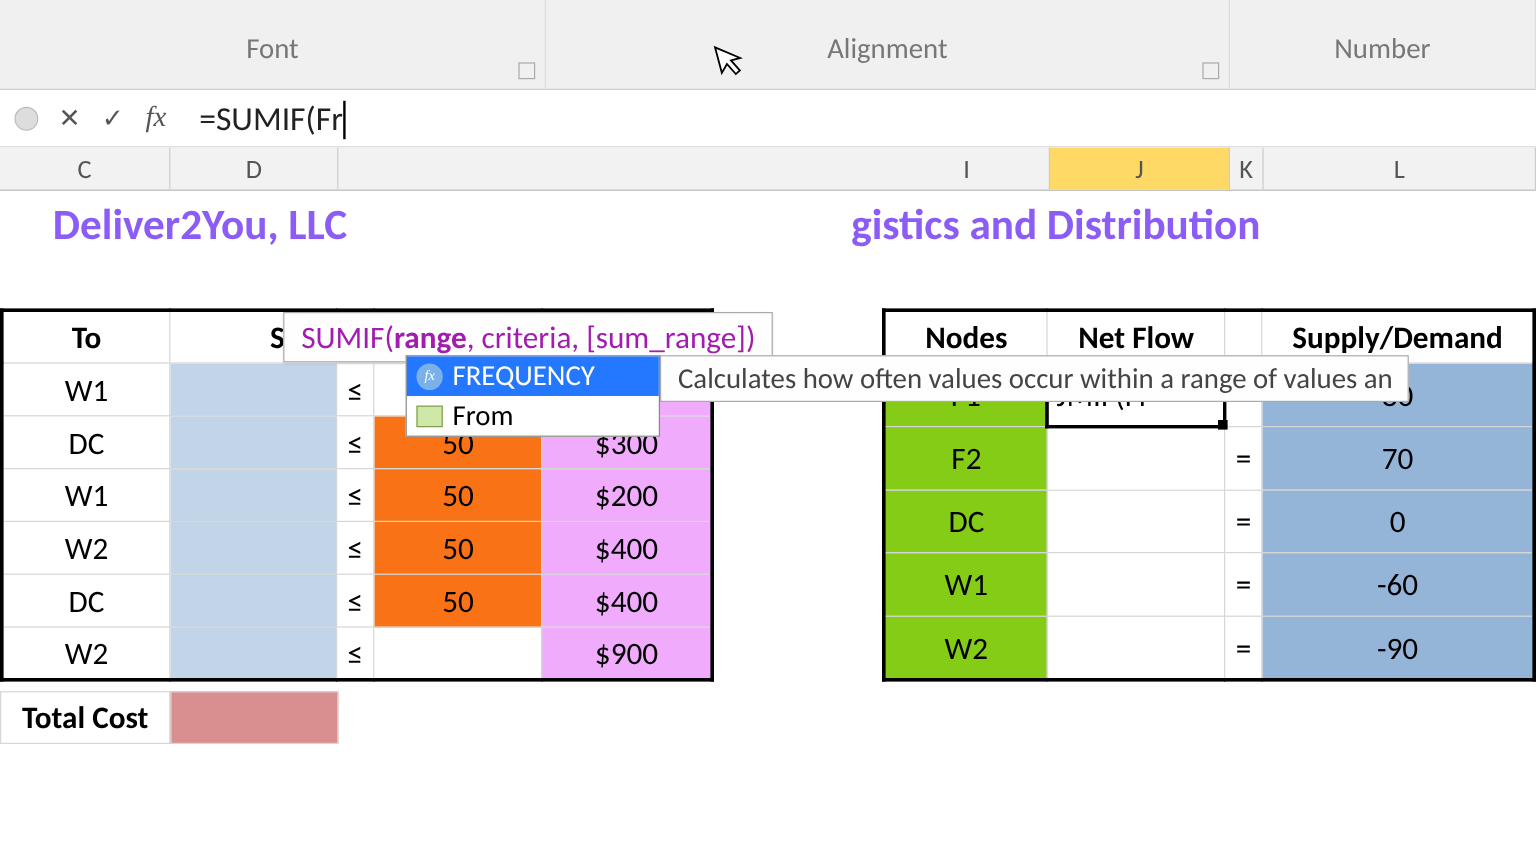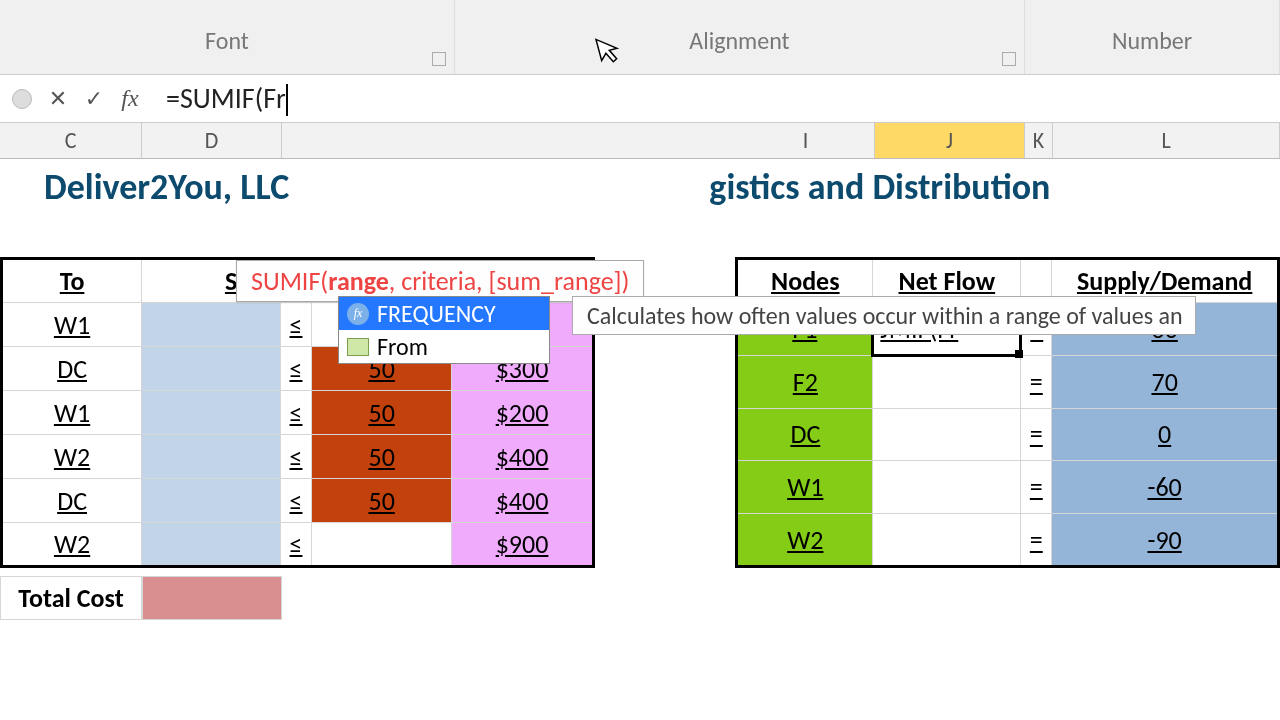--- a/index.html
+++ b/index.html
@@ -19,59 +19,59 @@
 @keyframes blink { 50% { opacity: 0; } }
 
 .grid-area { background: #fff; position: relative; height: calc(720px - 75px - 48px); }
 
 .col-headers { height: 36px; display: flex; border-bottom: 1px solid #bbb; background: #f2f2f2; }
 .col-h { border-right: 1px solid #ccc; display: flex; align-items: center; justify-content: center; color: #555; font-size: 22px; }
 .col-h.active { background: #ffd966; }
 
 .sheet { position: relative; }
 
-.title-row { height: 56px; display: flex; align-items: center; padding-left: 44px; font-size: 36px; font-weight: bold; color: #0c4a6e; }
+.title-row { height: 56px; display: flex; align-items: center; padding-left: 44px; font-size: 36px; font-weight: bold; color: #8b5cf6; }
 
 .main-row { display: flex; gap: 140px; padding-left: 0px; }
 
 .tbl { border-collapse: collapse; }
-.tbl td, .tbl th { border: 1px solid #d6d6d6; height: 44px; font-size: 26px; text-align: center; padding: 0 8px; text-decoration: underline; }
+.tbl td, .tbl th { border: 1px solid #d6d6d6; height: 44px; font-size: 26px; text-align: center; padding: 0 8px; }
 
 .left-tbl { border: 3px solid #000; }
 .left-tbl .c-to { width: 142px; background: #fff; }
 .left-tbl .c-ship { width: 140px; background: #c1d4e8; text-align: right; }
 .left-tbl .c-le { width: 32px; background: #fff; }
 .left-tbl .c-cap { width: 140px; background: #fff; }
-.left-tbl .c-cap.filled { background: #c2410c; }
+.left-tbl .c-cap.filled { background: #f97316; }
 .left-tbl .c-cost { width: 144px; background: #f0abfc; }
 .left-tbl thead td { background: #fff !important; font-weight: bold; }
 
 .right-tbl { border: 3px solid #000; }
 .right-tbl .c-node { width: 138px; background: #84cc16; }
 .right-tbl .c-flow { width: 150px; background: #fff; }
 .right-tbl .c-eq { width: 28px; background: #fff; }
 .right-tbl .c-sd { width: 228px; background: #94b5d8; }
 .right-tbl thead td { background: #fff !important; font-weight: bold; }
 .active-cell { border: 3px solid #000 !important; position: relative; font-size: 24px; text-align: left !important; padding-left: 6px !important; }
 .active-handle { position: absolute; right: -4px; bottom: -4px; width: 8px; height: 8px; background: #000; }
 
 .total-row { display: flex; margin-top: 8px; }
 .total-label { width: 142px; height: 44px; border: 1px solid #d6d6d6; display: flex; align-items: center; justify-content: center; font-size: 26px; font-weight: bold; }
 .total-cell { width: 140px; height: 44px; border: 1px solid #d6d6d6; background: #d98f8f; }
 
-.tooltip-sig { position: absolute; left: 236px; top: 137px; background: #fefefe; border: 1px solid #aaa; padding: 4px 14px; font-size: 26px; color: #ef4444; z-index: 20; box-shadow: 0 1px 2px rgba(0,0,0,0.1); }
+.tooltip-sig { position: absolute; left: 236px; top: 137px; background: #fefefe; border: 1px solid #aaa; padding: 4px 14px; font-size: 26px; color: #a21caf; z-index: 20; box-shadow: 0 1px 2px rgba(0,0,0,0.1); }
 .tooltip-sig b { font-weight: bold; }
 
 .autocomplete { position: absolute; left: 338px; top: 173px; background: #fff; border: 1px solid #888; z-index: 25; font-size: 24px; min-width: 212px; }
 .ac-item { display: flex; align-items: center; padding: 2px 8px; gap: 8px; }
 .ac-item.selected { background: #2478ff; color: #fff; }
 .ac-icon-fn { width: 22px; height: 22px; border-radius: 50%; background: #7bb0e8; display: flex; align-items: center; justify-content: center; font-size: 12px; font-style: italic; color: #fff; font-family: serif; }
 .ac-icon-range { width: 22px; height: 18px; background: #cfe8a8; border: 1px solid #7da050; }
 
-.ac-desc { position: absolute; left: 572px; top: 173px; background: #fefefe; border: 1px solid #aaa; padding: 4px 12px 4px 14px; font-size: 24px; color: #444; z-index: 22; max-width: 730px; white-space: nowrap; overflow: hidden; }
+.ac-desc { position: absolute; left: 550px; top: 173px; background: #fefefe; border: 1px solid #aaa; padding: 4px 12px 4px 14px; font-size: 24px; color: #444; z-index: 22; max-width: 730px; white-space: nowrap; overflow: hidden; }
 
 .cursor-arrow { position: absolute; left: 598px; top: 34px; z-index: 100; font-size: 30px; color: #000; transform: rotate(-15deg); pointer-events: none; }
 </style>
 </head>
 <body>
 
 <div class="ribbon">
   <div class="ribbon-group" style="flex:0 0 455px">
     <span class="ribbon-label">Font</span>
     <div class="ribbon-launcher"></div>

